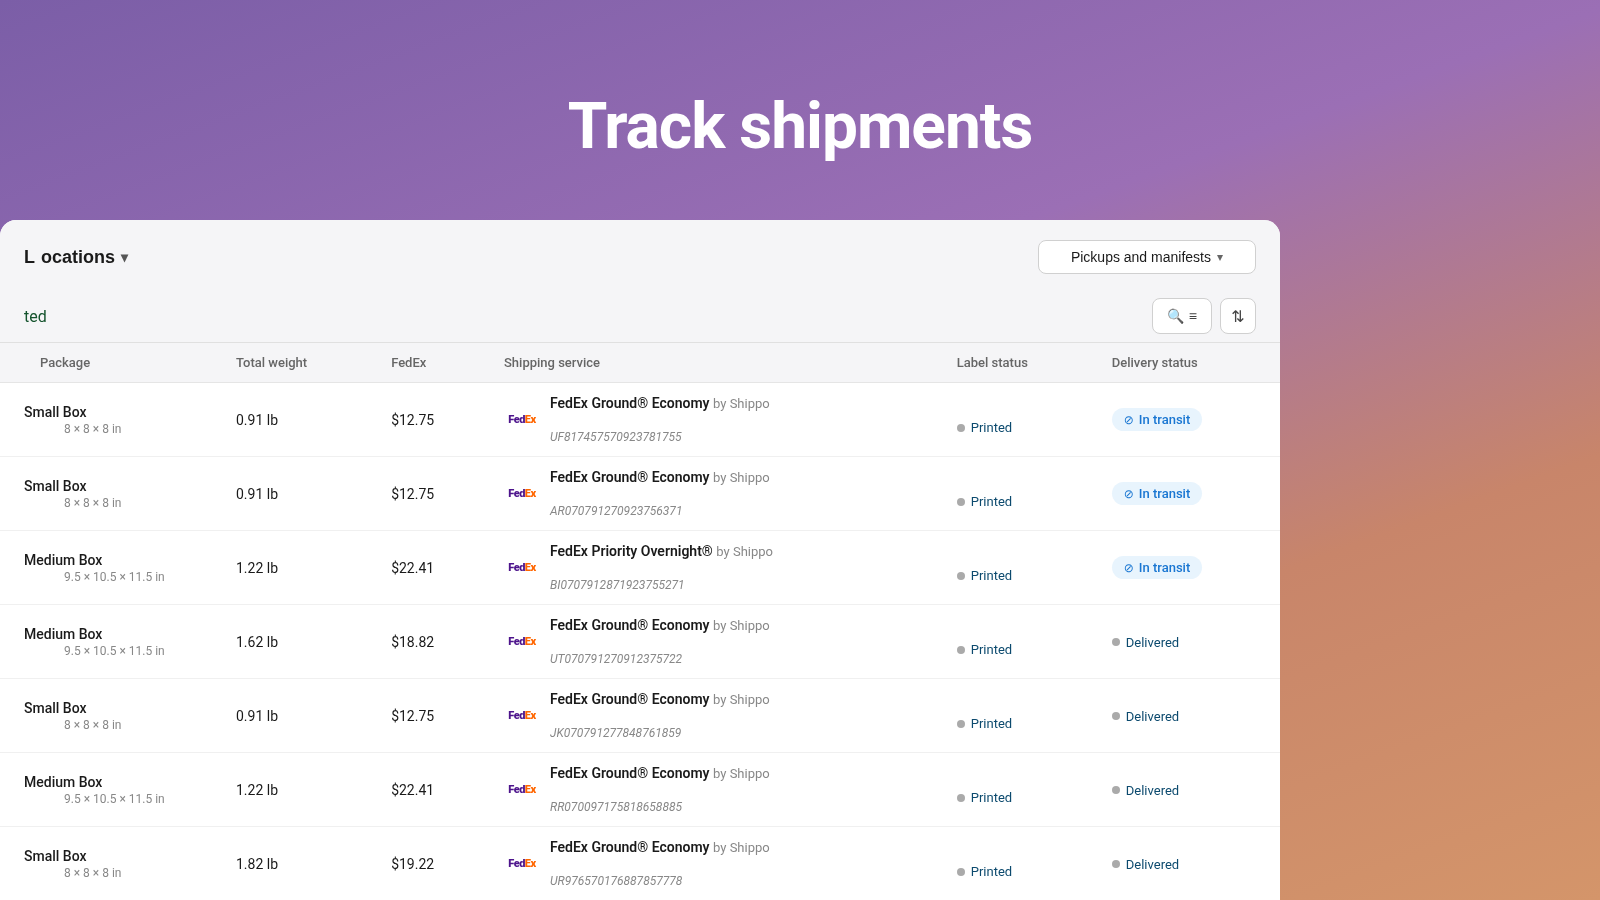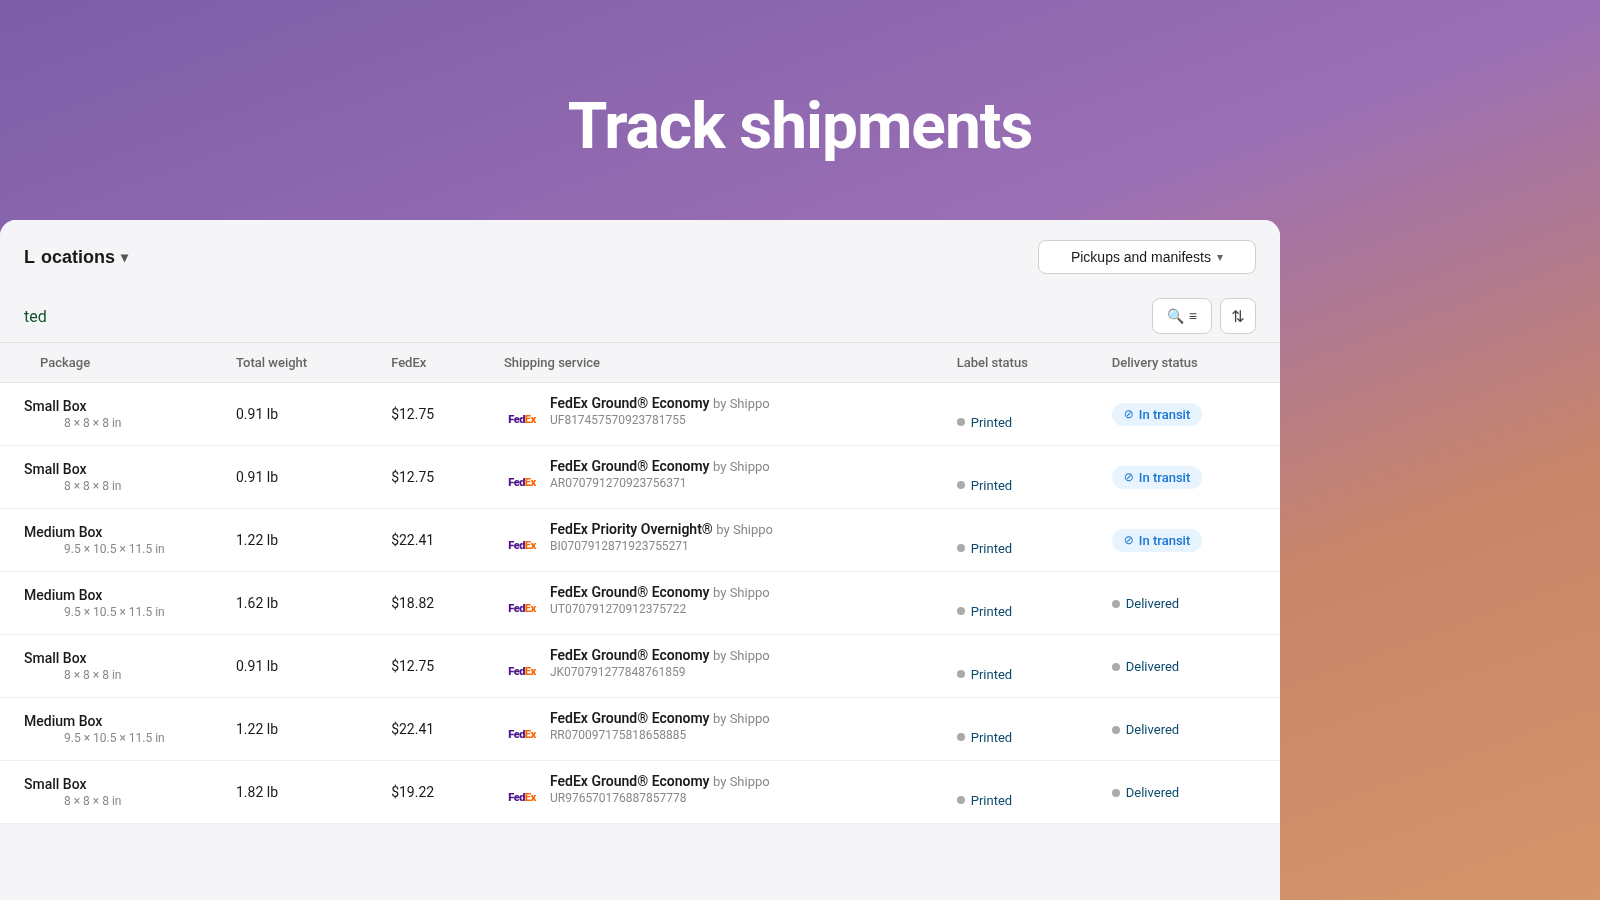--- a/index.html
+++ b/index.html
@@ -225,21 +225,22 @@
       font-weight: 400;
     }
 
     .service-name strong {
       font-weight: 600;
     }
 
     .tracking-number {
       font-size: 12px;
       color: #888;
-      margin-top: 2px;
+      margin-top: 19px;
+      font-style: italic;
     }
 
     .status-printed {
       display: inline-flex;
       align-items: center;
       gap: 6px;
       font-size: 13px;
       color: #0c4a6e;
       margin-top: 16px;
     }

